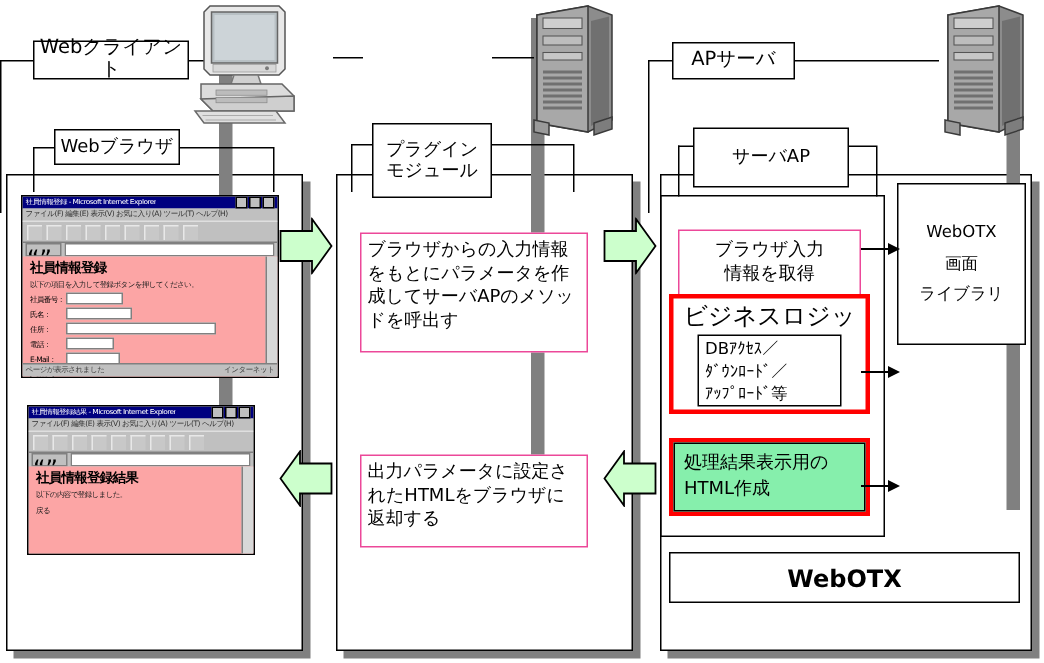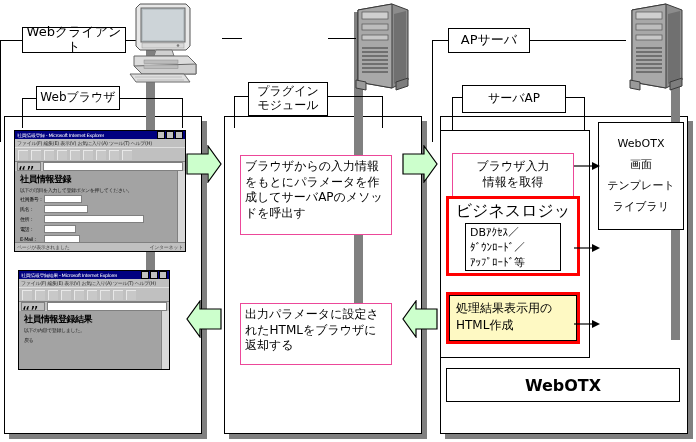--- a/index.html
+++ b/index.html
@@ -62,21 +62,21 @@
   .bTitle .bb{display:flex;gap:1px;}
   .bTitle .bb i{display:block;width:6px;height:6px;background:#c0c0c0;border:1px solid #000;font-style:normal;}
   .bMenu{height:8px;background:#c0c0c0;font-size:5px;line-height:8px;padding:0 2px;
     color:#303030;white-space:nowrap;overflow:hidden;letter-spacing:-0.3px;display:flex;justify-content:space-between;}
   .bTool{height:13px;background:#c0c0c0;display:flex;align-items:center;gap:3px;padding:0 3px;
     border-top:1px solid #dfdfdf;border-bottom:1px solid #808080;overflow:hidden;}
   .bTool s{display:block;width:9px;height:9px;background:#c8c8c8;border-top:1px solid #e8e8e8;border-left:1px solid #e8e8e8;text-decoration:none;}
   .bAddr{height:9px;background:#c0c0c0;display:flex;align-items:center;gap:2px;padding:0 2px;overflow:hidden;}
   .bAddr u{display:block;height:7px;background:#fff;border:1px solid #808080;flex:1;text-decoration:none;}
   .bAddr q{display:block;height:7px;width:22px;background:#c0c0c0;border:1px solid #808080;}
-  .bBody{background:#a3a3a3;position:relative;padding:4px 5px;}
+  .bBody{background:#fca5a5;position:relative;padding:4px 5px;}
   .bScroll{position:absolute;right:0;top:0;bottom:0;width:7px;background:#d8d8d8;border-left:1px solid #808080;}
   .bStatus{position:absolute;left:0;right:0;bottom:0;height:8px;background:#c0c0c0;border-top:1px solid #808080;
     font-size:5px;line-height:8px;padding:0 2px;color:#404040;display:flex;justify-content:space-between;letter-spacing:-0.3px;}
   .pgTitle{font-size:9px;font-weight:bold;color:#000;letter-spacing:-0.5px;line-height:1;}
   .pgSub{font-size:5px;color:#202020;margin-top:3px;letter-spacing:-0.4px;line-height:1.2;}
   .frow{display:flex;align-items:center;gap:2px;margin-top:2px;font-size:5px;color:#000;letter-spacing:-0.4px;}
   .frow span.lab{width:22px;text-align:left;white-space:nowrap;overflow:hidden;}
   .frow span.inp{height:6px;background:#fff;border:1px solid #808080;display:block;}
   .fbtn{margin-top:4px;width:14px;height:7px;background:#c0c0c0;border:1px solid #000;font-size:4px;
     display:flex;align-items:center;justify-content:center;color:#000;}
@@ -192,30 +192,30 @@
   <div class="vline" style="left:22px;top:98px;height:30px;"></div>
   <div class="hline" style="left:22px;top:98px;width:14px;"></div>
   <div class="lbl" style="left:36px;top:86px;width:84px;height:24px;font-size:12px;">
     <span class="jp">Webブラウザ</span>
   </div>
   <div class="hline" style="left:120px;top:98px;width:62px;"></div>
   <div class="vline" style="left:182px;top:98px;height:30px;"></div>
 
   <div class="vline" style="left:234px;top:96px;height:32px;"></div>
   <div class="hline" style="left:234px;top:96px;width:14px;"></div>
-  <div class="lbl multi" style="left:248px;top:82px;width:80px;height:34px;font-size:12px;">
+  <div class="lbl multi" style="left:248px;top:82px;width:80px;height:50px;font-size:12px;">
     <span class="jp">プラグイン</span>
     <span class="jp">モジュール</span>
   </div>
   <div class="hline" style="left:328px;top:96px;width:54px;"></div>
   <div class="vline" style="left:382px;top:96px;height:32px;"></div>
 
   <div class="vline" style="left:452px;top:97px;height:34px;"></div>
   <div class="hline" style="left:452px;top:97px;width:10px;"></div>
-  <div class="lbl" style="left:462px;top:85px;width:104px;height:28px;font-size:12px;">
+  <div class="lbl" style="left:462px;top:85px;width:104px;height:40px;font-size:12px;">
     <span class="jp">サーバAP</span>
   </div>
   <div class="hline" style="left:566px;top:97px;width:18px;"></div>
   <div class="vline" style="left:584px;top:97px;height:34px;"></div>
 
   <div class="browser" style="left:14px;top:130px;width:172px;height:122px;">
     <div class="bTitle">
       <span class="tt">社員情報登録 - Microsoft Internet Explorer</span>
       <span class="bb">
           <i></i>
@@ -319,36 +319,35 @@
   <div class="redbox" style="left:446px;top:196px;width:134px;height:80px;">
     <div class="jp" style="font-size:16px;text-align:center;margin-top:2px;">ビジネスロジック</div>
     <div class="abs" style="left:16px;top:24px;width:96px;height:48px;border:1px solid #000;background:#fff;padding:2px 4px;font-size:11px;line-height:1.35;">
       <div class="jp">DBｱｸｾｽ／</div>
       <div class="jp">ﾀﾞｳﾝﾛｰﾄﾞ／</div>
       <div class="jp">ｱｯﾌﾟﾛｰﾄﾞ等</div>
     </div>
   </div>
 
   <div class="redbox" style="left:446px;top:292px;width:134px;height:52px;">
-    <div class="abs" style="left:0px;top:0px;right:0px;bottom:0px;border:1px solid #000;background:#fef9c3;padding:4px 6px;font-size:12px;line-height:1.4;">
+    <div class="abs" style="left:0px;top:0px;right:0px;bottom:0px;border:1px solid #000;background:#86efac;padding:4px 6px;font-size:12px;line-height:1.4;">
       <div class="jp">処理結果表示用の</div>
       <div class="jp">HTML作成</div>
     </div>
   </div>
 
   <div class="abs" style="left:440px;top:130px;width:150px;height:228px;border:1px solid #000;background:transparent;z-index:3;"></div>
 
   <div class="abs ctr" style="left:446px;top:368px;width:234px;height:34px;border:1px solid #000;background:#fff;z-index:5;font-size:16px;font-weight:bold;">
     <span>WebOTX</span>
   </div>
 
   <div class="abs colctr" style="left:598px;top:122px;width:86px;height:108px;border:1px solid #000;background:#fff;z-index:5;font-size:11px;line-height:1.9;">
     <span>WebOTX</span>
     <span class="jp">画面</span>
-    <span class="jp">テンプレート</span>
     <span class="jp">ライブラリ</span>
   </div>
 
   <div class="garrow" style="left:186px;top:145px;width:36px;height:38px;">
     <svg width="36" height="38" viewBox="0 0 36 38">
       <path d="M1 9 L22 9 L22 1 L35 19 L22 37 L22 29 L1 29 Z" fill="#ccffcc" stroke="#000" stroke-width="1.2"></path>
     </svg>
   </div>
 
   <div class="garrow" style="left:186px;top:300px;width:36px;height:38px;">

